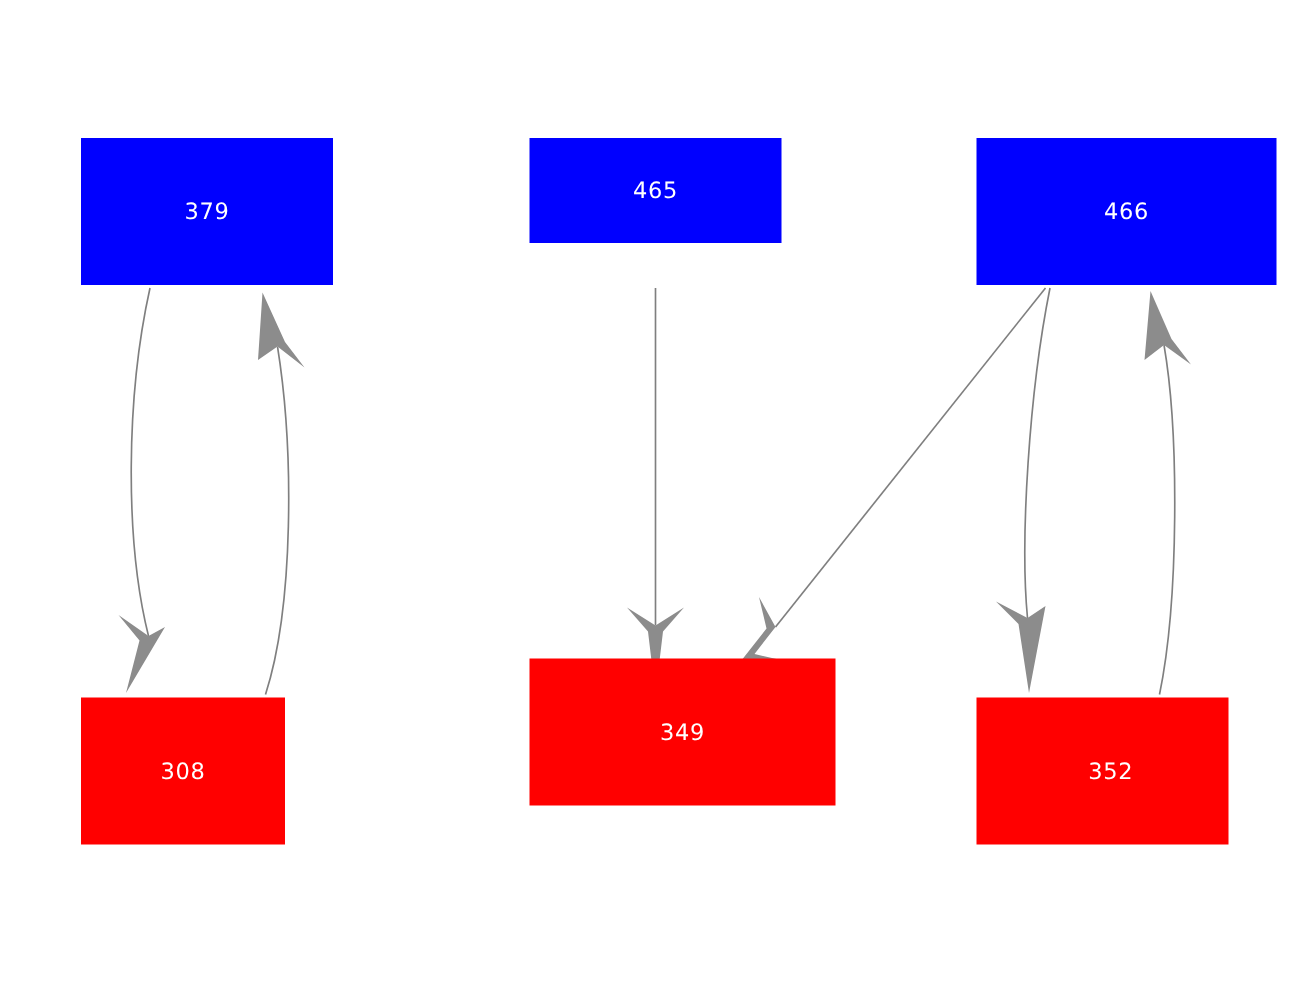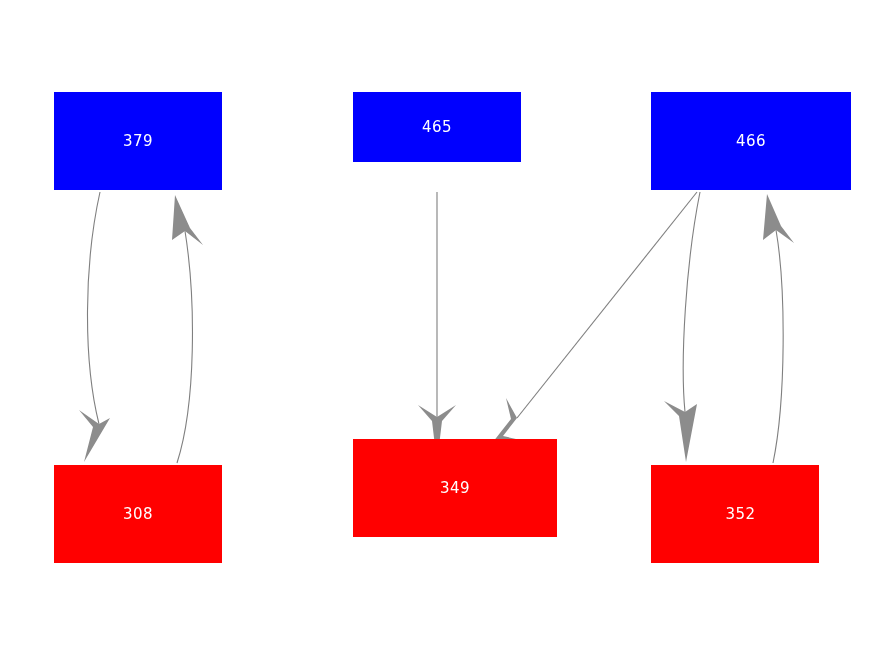--- a/index.html
+++ b/index.html
@@ -86,21 +86,21 @@
   </div>
 
   <div class="node-box" style="left:353px; top:92px; width:168px; height:70px; background:#0000FF;">
     <span class="node-label">465</span>
   </div>
 
   <div class="node-box" style="left:651px; top:92px; width:200px; height:98px; background:#0000FF;">
     <span class="node-label">466</span>
   </div>
 
-  <div class="node-box" style="left:54px; top:465px; width:168px; height:98px; background:#FF0000;">
+  <div class="node-box" style="left:54px; top:465px; width:136px; height:98px; background:#FF0000;">
     <span class="node-label">308</span>
   </div>
 
   <div class="node-box" style="left:353px; top:439px; width:204px; height:98px; background:#FF0000;">
     <span class="node-label">349</span>
   </div>
 
   <div class="node-box" style="left:651px; top:465px; width:168px; height:98px; background:#FF0000;padding-left:11px;">
     <span class="node-label">352</span>
   </div>

